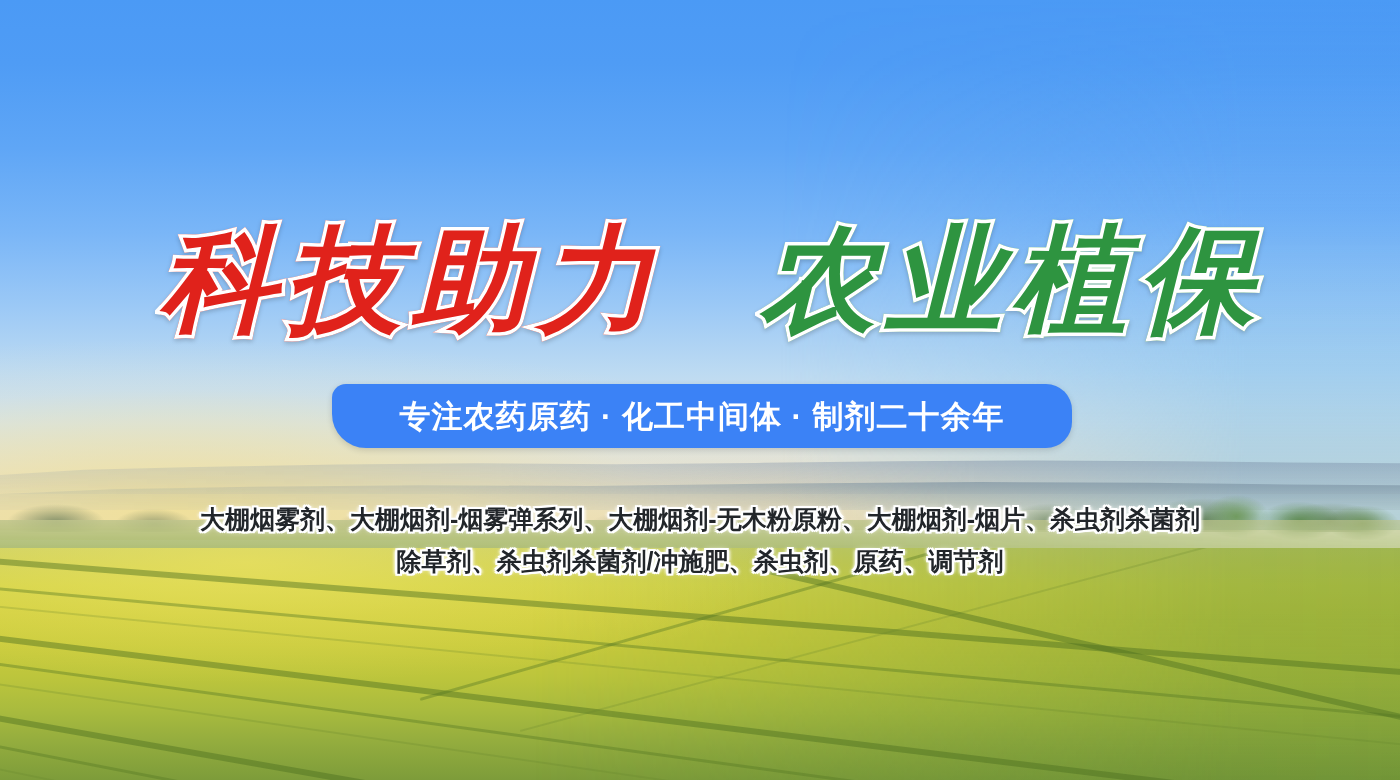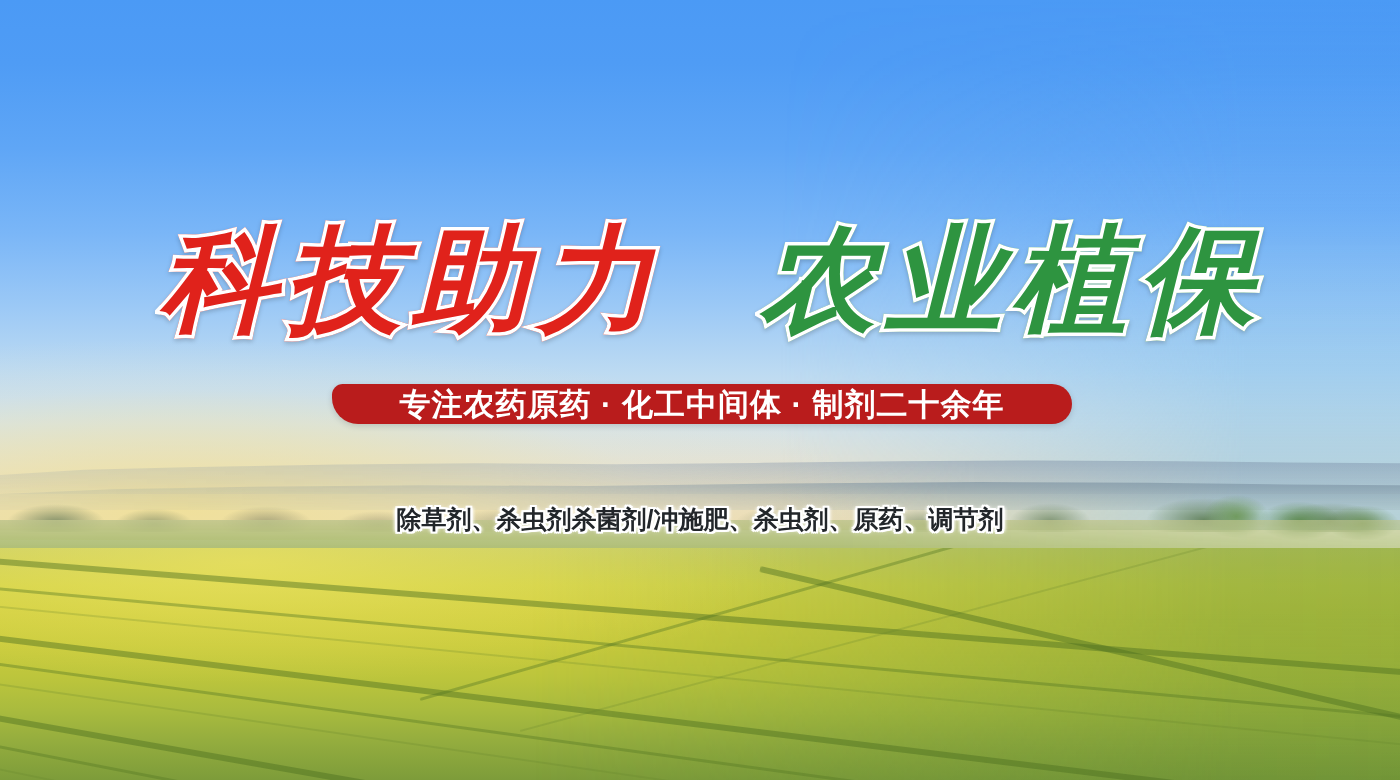--- a/index.html
+++ b/index.html
@@ -232,22 +232,22 @@
     background-clip: text;
   }
   .title .spacer { display: inline-block; width: 18px; }
 
   
   .pill {
     position: absolute;
     left: 332px;
     top: 384px;
     width: 740px;
-    height: 40px;
-    background: #b91c1c;
+    height: 64px;
+    background: #3b82f6;
     border-radius: 14px 26px 26px 34px;
     box-shadow: 0 2px 6px rgba(0,0,0,0.15);
     display: flex;
     align-items: center;
     justify-content: center;
   }
   .pill-text {
     color: #ffffff;
     font-size: 31px;
     font-weight: bold;
@@ -314,16 +314,17 @@
     <span class="seg red">科技助力</span>
     <span class="spacer"></span>
     <span class="seg green">农业植保</span>
   </div>
 
   <div class="pill">
     <span class="pill-text">专注农药原药 · 化工中间体 · 制剂二十余年</span>
   </div>
 
   <div class="desc">
+    <div class="desc-line">大棚烟雾剂、大棚烟剂-烟雾弹系列、大棚烟剂-无木粉原粉、大棚烟剂-烟片、杀虫剂杀菌剂</div>
     <div class="desc-line">除草剂、杀虫剂杀菌剂/冲施肥、杀虫剂、原药、调节剂</div>
   </div>
 
 </div>
 
 </body></html>

